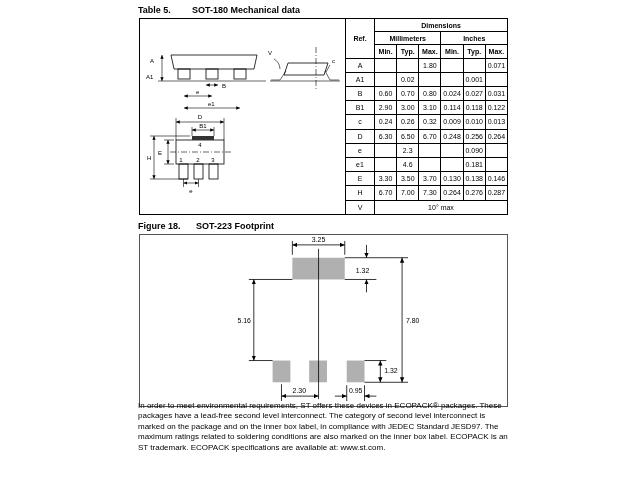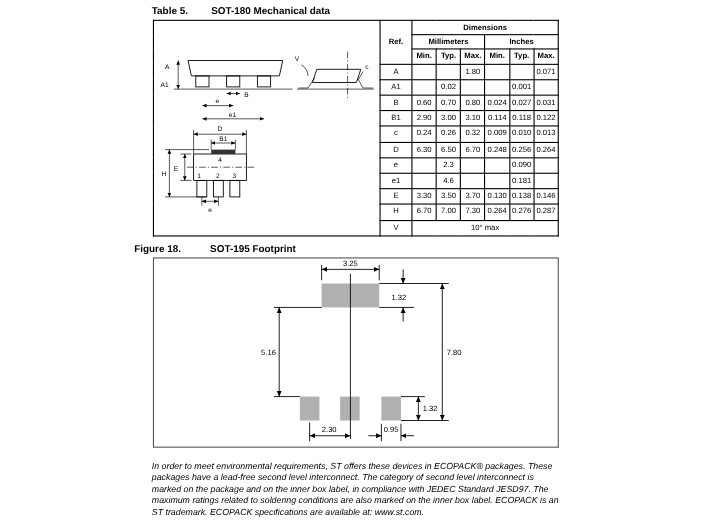--- a/index.html
+++ b/index.html
@@ -14,22 +14,22 @@
              vertical-align:middle;font-weight:normal;}
   table.mech th{font-weight:bold;}
   table.mech td.draw{width:205px;background:#fff;vertical-align:top;}
   table.mech .refcol{width:28px;}
   table.mech .vcol{width:22px;}
   table.mech tr{height:14px;}
   table.mech tr.hr{height:13px;}
   
   .figbox{position:absolute;left:139px;top:234px;width:369px;height:173px;
           border:1px solid #555;box-sizing:border-box;}
-  .para{position:absolute;left:138px;top:419px;width:372px;font-size:8px;
-        line-height:1.3;font-style:italic;}
+  .para{position:absolute;left:138px;top:401px;width:372px;font-size:8px;
+        line-height:1.3;}
   svg text{font-family:"Liberation Sans",sans-serif;font-size:6px;fill:#000;}
   svg.fp text{font-size:7px;}
   .ln{stroke:#000;stroke-width:0.8;fill:none;}
   .thin{stroke:#000;stroke-width:0.6;fill:none;}
 </style>
 </head>
 <body>
 
 <div class="h" style="left:138px;top:5px;">
   <span class="lab">Table 5.</span>
@@ -220,23 +220,23 @@
     <td>0.276</td>
     <td>0.287</td>
   </tr>
   <tr>
     <td>V</td>
     <td colspan="6">10° max</td>
   </tr>
 </tbody>
   </table>
 
-<div class="h" style="left:122px;top:221px;gap:11px;">
+<div class="h" style="left:138px;top:221px;">
   <span class="lab" style="flex-basis:58px;">Figure 18.</span>
-  <span>SOT-195 Footprint</span>
+  <span>SOT-223 Footprint</span>
 </div>
 
 <div class="figbox">
   <svg class="fp" width="367" height="171" viewBox="0 0 369 173">
     <defs>
       <marker id="ah2" viewBox="0 0 10 10" refX="9" refY="5" markerWidth="7" markerHeight="7" orient="auto-start-reverse">
         <path d="M0,1 L9,5 L0,9 z" fill="#000"></path>
       </marker>
     </defs>
 

